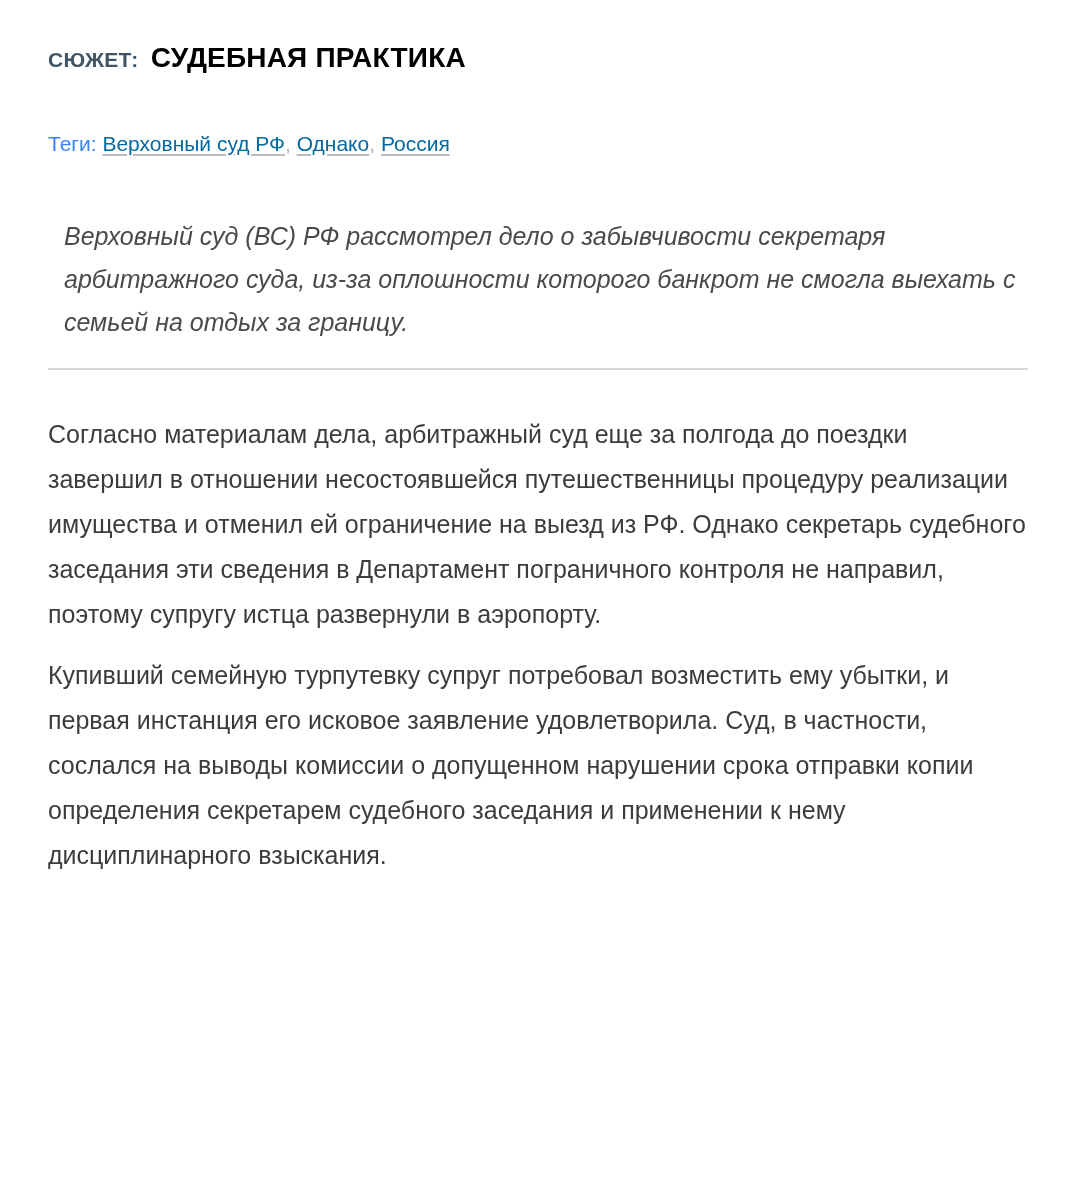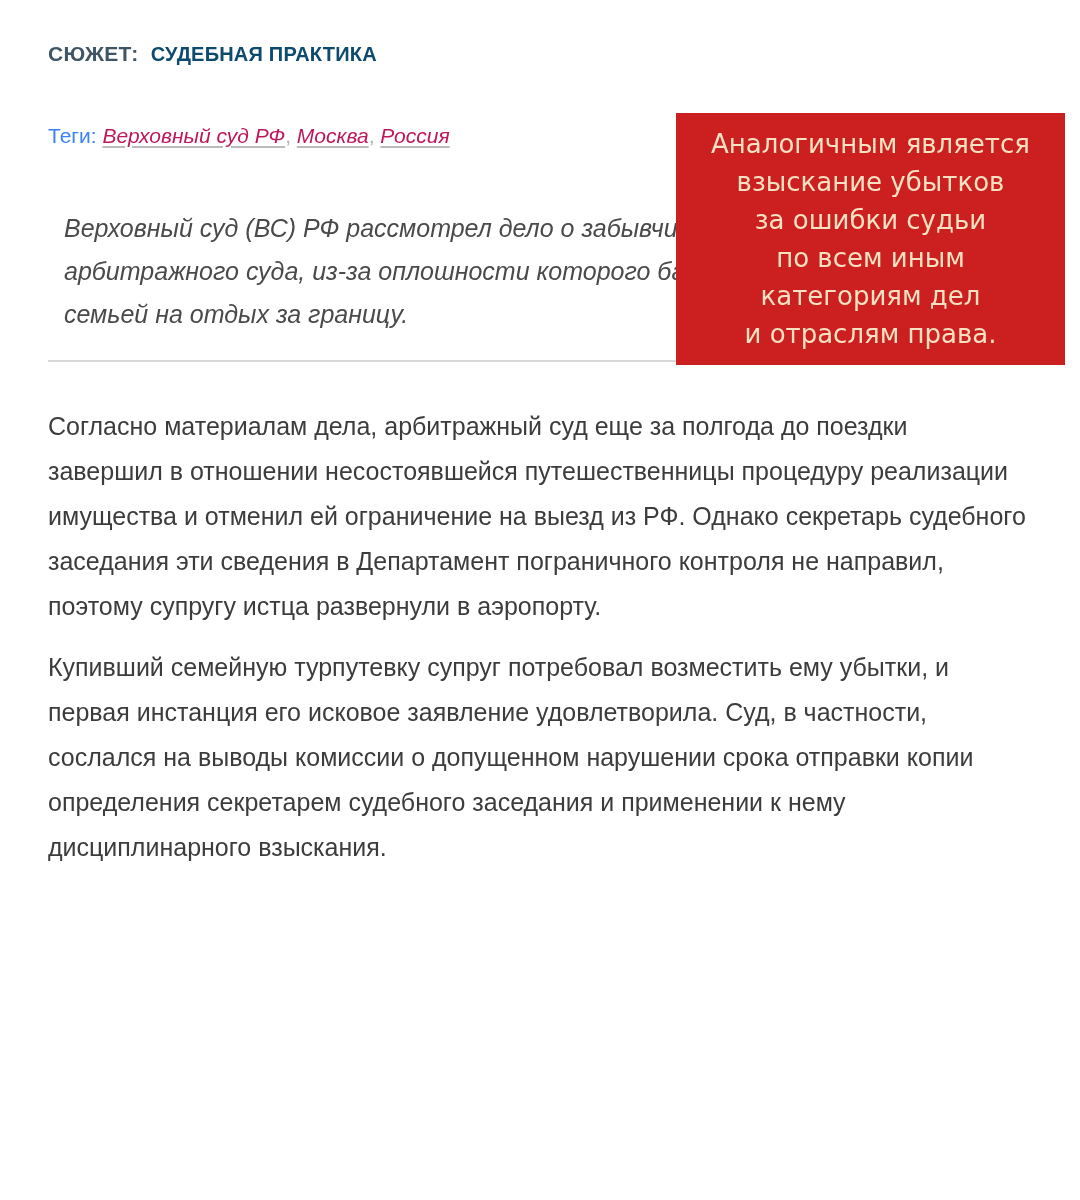--- a/index.html
+++ b/index.html
@@ -51,47 +51,46 @@
     white-space: nowrap;
   }
   .rubric-label {
     font-size: 21px;
     font-weight: bold;
     letter-spacing: 0.3px;
     color: #3f5566;
     text-transform: uppercase;
   }
   .rubric-value {
-    font-size: 20px;
+    font-size: 28px;
     font-weight: bold;
     letter-spacing: 0.2px;
-    color: #0c4a6e;
+    color: #000000;
     text-transform: uppercase;
     padding-left: 12px;
   }
 
   
   .tags {
     margin: 0;
     padding-top: 57px;
     font-size: 21px;
     line-height: 26px;
     color: #b4b4b4;
     white-space: nowrap;
   }
   .tags-label {
     color: #3b82f6;
   }
   .tag-link {
-    color: #be185d;
+    color: #0369a1;
     text-decoration: underline;
     text-decoration-color: #bbbbbb;
     text-underline-offset: 3px;
     cursor: pointer;
-    font-style: italic;
   }
   .tag-sep {
     color: #b4b4b4;
   }
 
   
   .lead {
     margin: 16px;
     padding-top: 42px;
     width: 960px;
@@ -158,36 +157,28 @@
 
   <div class="content">
 
 
     <div class="rubric">
       <span class="rubric-label">СЮЖЕТ:</span><span class="rubric-value">СУДЕБНАЯ ПРАКТИКА</span>
     </div>
 
     <div class="tags">
       <span class="tags-label">Теги:</span>
-      <span class="tag-link">Верховный суд РФ</span><span class="tag-sep">, </span><span class="tag-link">Москва</span><span class="tag-sep">, </span><span class="tag-link">Россия</span>
+      <span class="tag-link">Верховный суд РФ</span><span class="tag-sep">, </span><span class="tag-link">Однако</span><span class="tag-sep">, </span><span class="tag-link">Россия</span>
     </div>
 
     <p class="lead">Верховный суд (ВС) РФ рассмотрел дело о забывчивости секретаря арбитражного суда, из-за оплошности которого банкрот не смогла выехать с семьей на отдых за границу.</p>
 
     <hr class="divider">
 
     <div class="body-copy">
       <p>Согласно материалам дела, арбитражный суд еще за полгода до поездки завершил в отношении несостоявшейся путешественницы процедуру реализации имущества и отменил ей ограничение на выезд из РФ. Однако секретарь судебного заседания эти сведения в Департамент пограничного контроля не направил, поэтому супругу истца развернули в аэропорту.</p>
       <p>Купивший семейную турпутевку супруг потребовал возместить ему убытки, и первая инстанция его исковое заявление удовлетворила. Суд, в частности, сослался на выводы комиссии о допущенном нарушении срока отправки копии определения секретарем судебного заседания и применении к нему дисциплинарного взыскания.</p>
     </div>
 
   </div>
 
-  <div class="overlay">
-    <span class="overlay-line">Аналогичным является</span>
-    <span class="overlay-line">взыскание убытков</span>
-    <span class="overlay-line">за ошибки судьи</span>
-    <span class="overlay-line">по всем иным</span>
-    <span class="overlay-line">категориям дел</span>
-    <span class="overlay-line">и отраслям права.</span>
-  </div>
 
 </div>
 
 </body></html>

